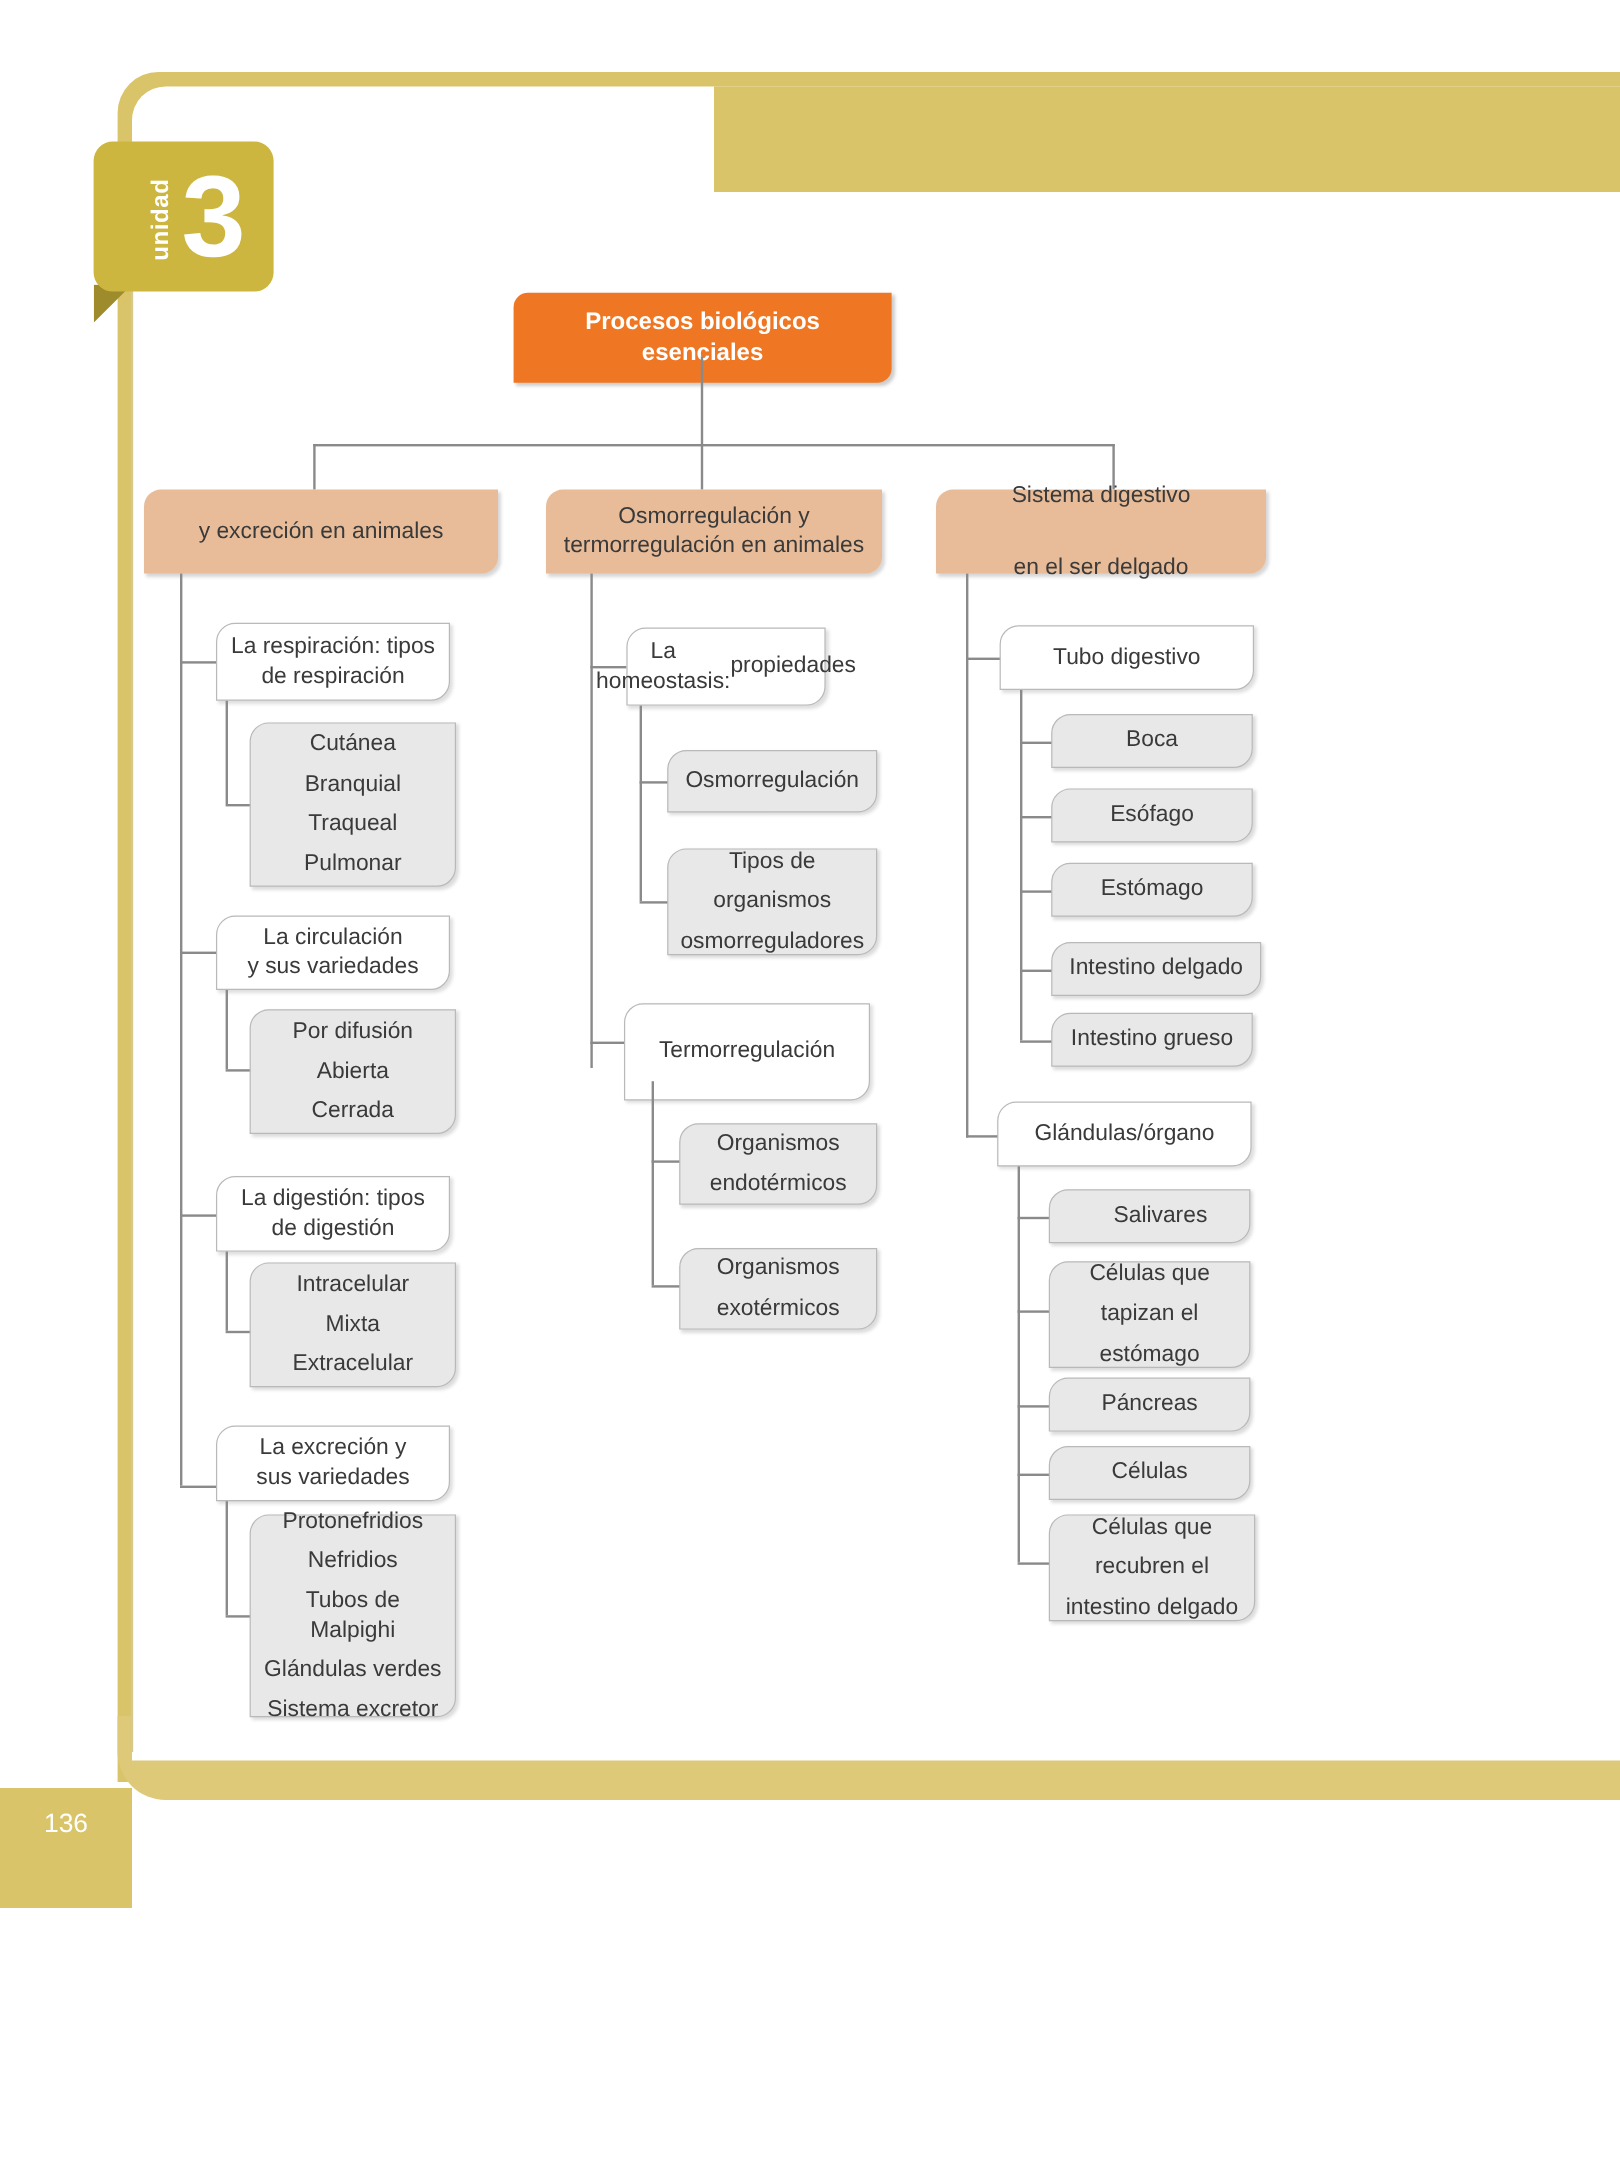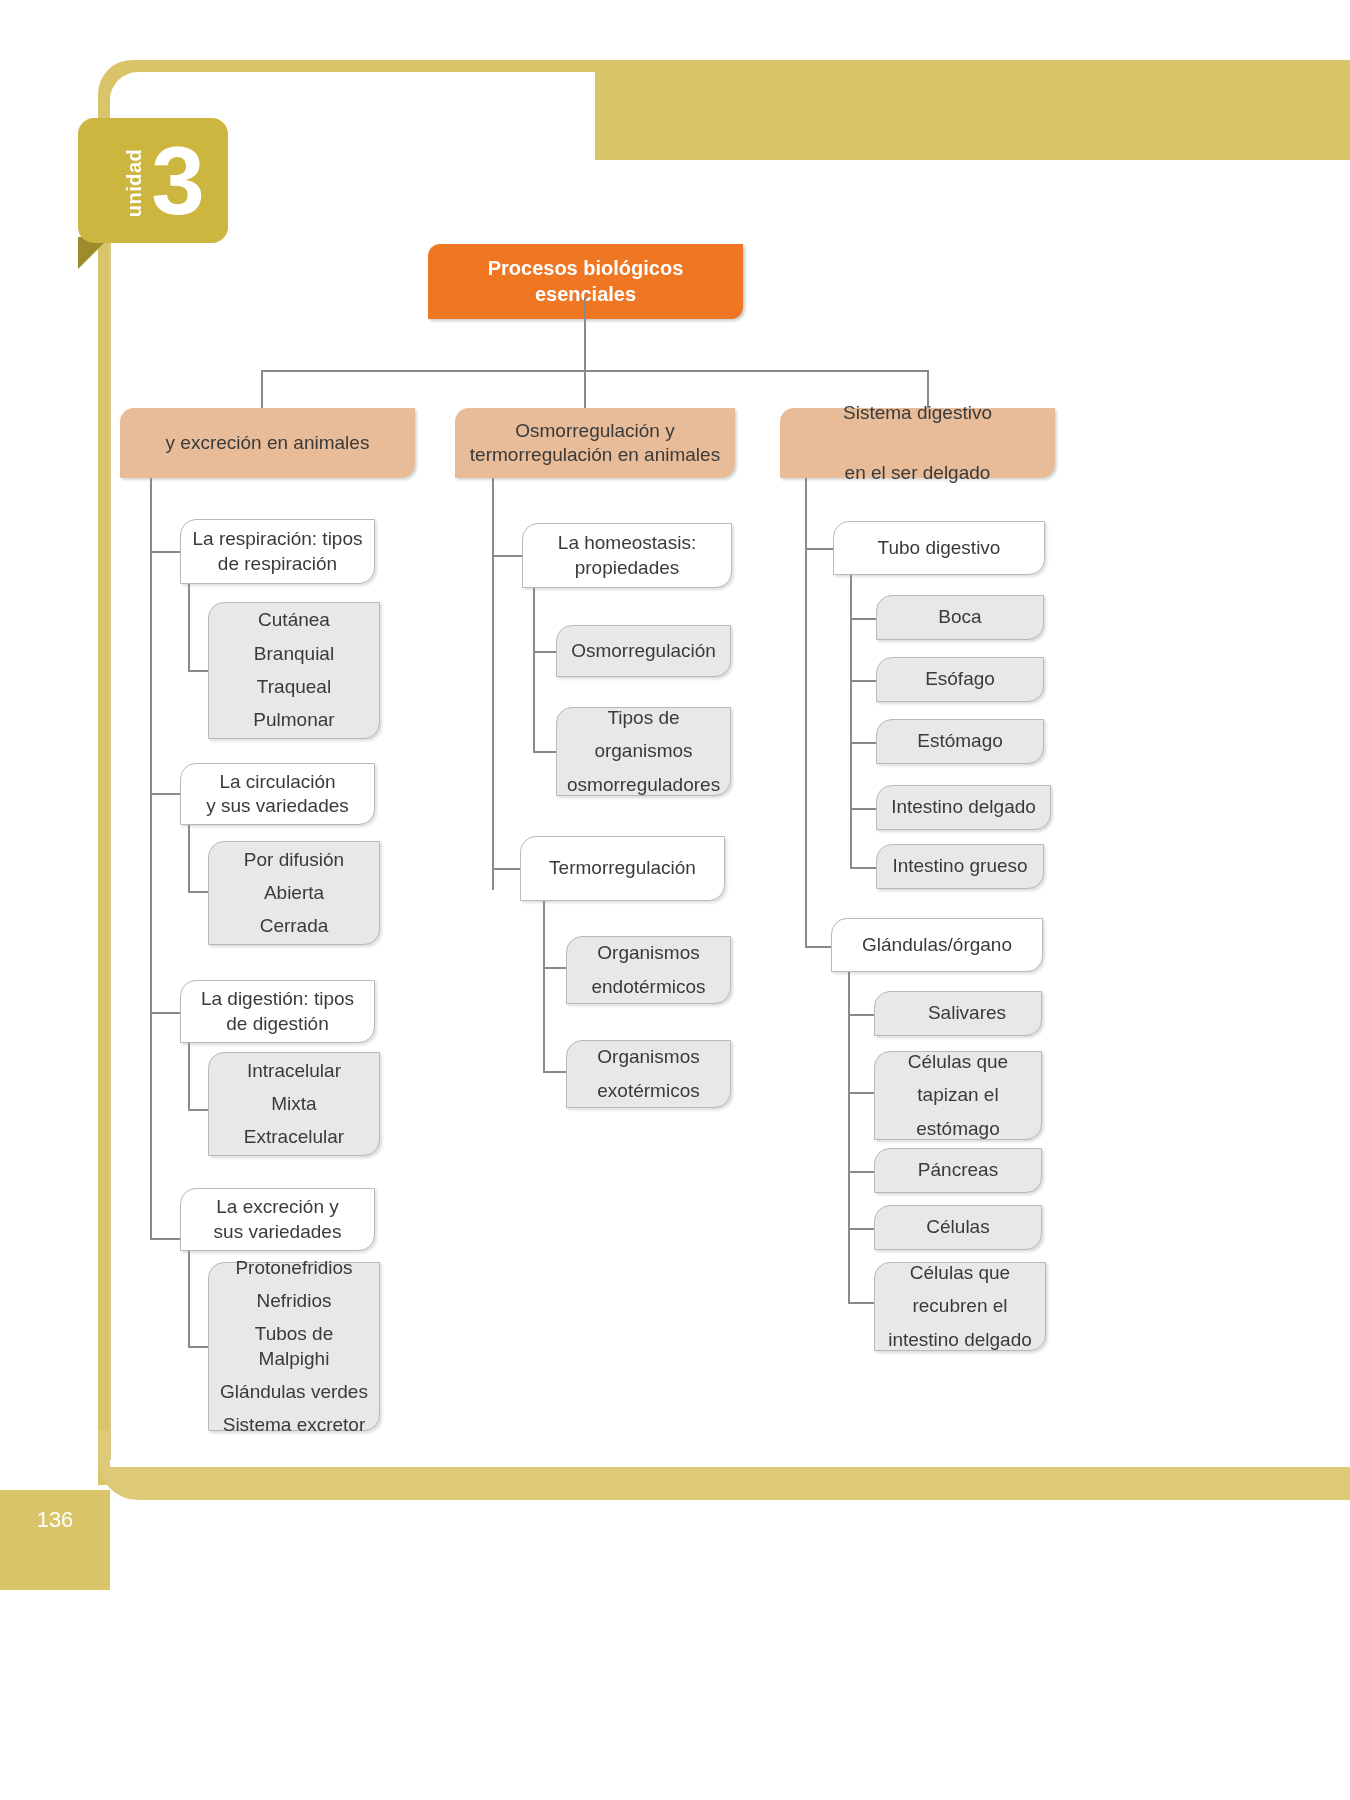--- a/index.html
+++ b/index.html
@@ -252,38 +252,38 @@
     <span class="ln">Protonefridios</span>
     <span class="ln">Nefridios</span>
     <span class="ln">Tubos de Malpighi</span>
     <span class="ln">Glándulas verdes</span>
     <span class="ln">Sistema excretor</span>
   </div>
 
   <div class="conn v" style="left:492px;top:478px;height:412px;"></div>
 
   <div class="conn h" style="left:492px;top:555px;width:30px;"></div>
-  <div class="node sub" style="left:522px;top:523px;width:210px;height:65px;flex-direction:column;">
+  <div class="node sub" style="left:522px;top:523px;width:166px;height:65px;flex-direction:row;">
     <span class="ln">La homeostasis:</span>
     <span class="ln">propiedades</span>
   </div>
   <div class="conn v" style="left:533px;top:588px;height:163px;"></div>
   <div class="conn h" style="left:533px;top:651px;width:25px;"></div>
   <div class="node leaf" style="left:556px;top:625px;width:175px;height:52px;">
     <span class="ln">Osmorregulación</span>
   </div>
   <div class="conn h" style="left:533px;top:751px;width:25px;"></div>
   <div class="node leaf" style="left:556px;top:707px;width:175px;height:89px;">
     <span class="ln">Tipos de</span>
     <span class="ln">organismos</span>
     <span class="ln">osmorreguladores</span>
   </div>
 
   <div class="conn h" style="left:492px;top:868px;width:30px;"></div>
-  <div class="node sub" style="left:520px;top:836px;width:205px;height:65px;flex-direction:column;">
+  <div class="node sub" style="left:520px;top:836px;width:205px;height:81px;flex-direction:column;">
     <span class="ln">Termorregulación</span>
   </div>
   <div class="conn v" style="left:543px;top:901px;height:170px;"></div>
   <div class="conn h" style="left:543px;top:967px;width:25px;"></div>
   <div class="node leaf" style="left:566px;top:936px;width:165px;height:68px;">
     <span class="ln">Organismos</span>
     <span class="ln">endotérmicos</span>
   </div>
   <div class="conn h" style="left:543px;top:1071px;width:25px;"></div>
   <div class="node leaf" style="left:566px;top:1040px;width:165px;height:68px;">

